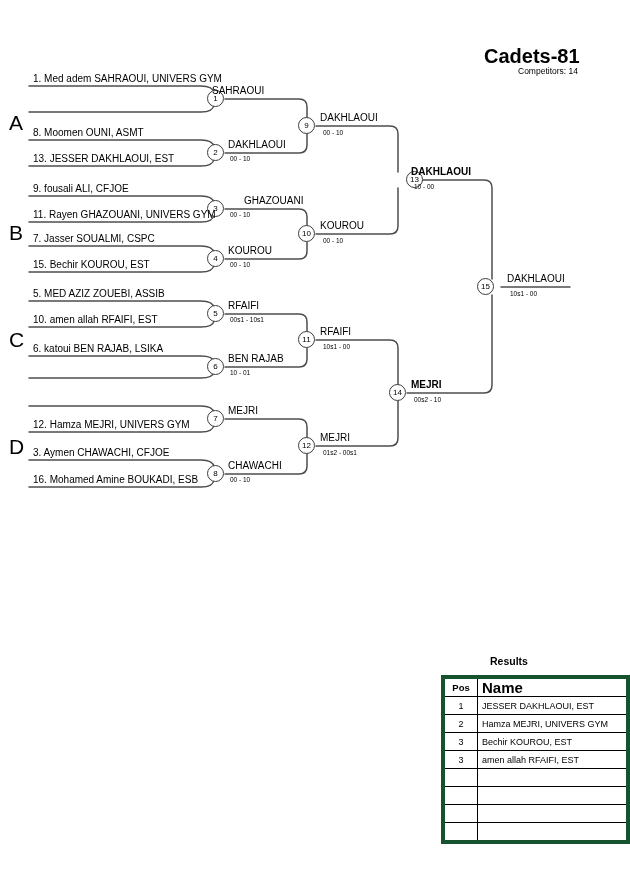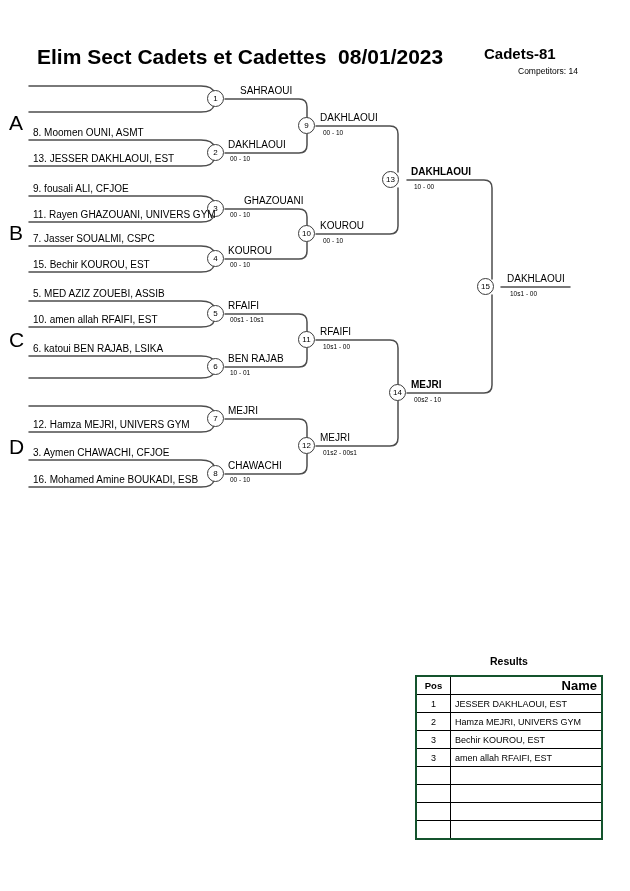--- a/index.html
+++ b/index.html
@@ -1,47 +1,46 @@
 <!DOCTYPE html>
 <html><head>
 <meta charset="utf-8">
 <style>
   html,body{margin:0;padding:0;background:#fff;}
   .page{position:relative;width:630px;height:891px;background:#fff;
         font-family:"Liberation Sans",sans-serif;color:#000;overflow:hidden;}
   .abs{position:absolute;white-space:pre;}
   .title{left:37px;top:45px;font-size:21px;font-weight:bold;}
-  .category{left:484px;top:45px;font-size:15px;font-weight:bold;text-align:right;}
+  .category{left:484px;top:45px;font-size:20px;font-weight:bold;text-align:right;}
   .competitors{left:518px;top:66px;font-size:8.5px;}
   .section-letter{left:9px;font-size:21px;}
   .entry{font-size:10px;left:33px;height:12px;line-height:12px;}
   .mlabel{font-size:10px;height:12px;line-height:12px;}
   .mlabel.bold{font-weight:bold;}
   .mscore{font-size:6.5px;height:8px;line-height:8px;}
   .mcircle{position:absolute;width:17px;height:17px;border:1.2px solid #3c3c3c;
            border-radius:50%;background:#fff;font-size:8px;line-height:15px;
            text-align:center;box-sizing:border-box;}
   svg.lines{position:absolute;left:0;top:0;}
   .results-title{left:417px;top:655px;width:184px;text-align:center;
                  font-size:10.5px;font-weight:bold;}
-  table.results{position:absolute;left:415px;top:675px;border-collapse:collapse;
-                border:2px solid #14532d;font-size:9px;table-layout:fixed;}
+  table.results{position:absolute;left:441px;top:675px;border-collapse:collapse;
+                border:4px solid #14532d;font-size:9px;table-layout:fixed;}
   table.results th,table.results td{border:1px solid #000;padding:0 4px;
                 height:17px;overflow:hidden;white-space:nowrap;}
   th.pos-col{width:25px;text-align:center;font-size:9.5px;}
-  th.name-col{width:142px;text-align:right;font-size:13px;}
+  th.name-col{width:142px;text-align:left;font-size:15px;}
   td.pos{text-align:center;}
   td.name{text-align:left;}
 </style>
 </head>
 <body>
 
 <div class="page">
 
-  <div class="abs title">Elim Sect Cadets et Cadettes  08/01/2023</div>
   <div class="abs category">Cadets-81</div>
   <div class="abs competitors">Competitors: 14</div>
 
   <svg class="lines" width="630" height="600" viewBox="0 0 630 600">
     <g fill="none" stroke="#4d4d4d" stroke-width="1.5" stroke-linecap="round">
 
       <path d="M29,86 H201 Q213,86 214,93"></path>   
         <path d="M29,112 H201 Q213,112 214,105"></path>
       <path d="M29,140 H201 Q213,140 214,147"></path> 
         <path d="M29,166 H201 Q213,166 214,159"></path>
@@ -89,40 +88,41 @@
   <div class="mcircle" style="left:207px;top:200px"><span>3</span></div>
   <div class="mcircle" style="left:207px;top:250px"><span>4</span></div>
   <div class="mcircle" style="left:207px;top:305px"><span>5</span></div>
   <div class="mcircle" style="left:207px;top:358px"><span>6</span></div>
   <div class="mcircle" style="left:207px;top:410px"><span>7</span></div>
   <div class="mcircle" style="left:207px;top:465px"><span>8</span></div>
   <div class="mcircle" style="left:298px;top:117px"><span>9</span></div>
   <div class="mcircle" style="left:298px;top:225px"><span>10</span></div>
   <div class="mcircle" style="left:298px;top:331px"><span>11</span></div>
   <div class="mcircle" style="left:298px;top:437px"><span>12</span></div>
-  <div class="mcircle" style="left:382px;top:171px"><span>13</span></div>
+  <div class="mcircle" style="left:406px;top:171px"><span>13</span></div>
   <div class="mcircle" style="left:389px;top:384px"><span>14</span></div>
   <div class="mcircle" style="left:477px;top:278px"><span>15</span></div>
 
+  <div class="abs entry" style="top:73px">1. Med adem SAHRAOUI, UNIVERS GYM</div>
   <div class="abs entry" style="top:99px"></div>
   <div class="abs entry" style="top:127px">8. Moomen OUNI, ASMT</div>
   <div class="abs entry" style="top:153px">13. JESSER DAKHLAOUI, EST</div>
   <div class="abs entry" style="top:183px">9. fousali ALI, CFJOE</div>
   <div class="abs entry" style="top:209px">11. Rayen GHAZOUANI, UNIVERS GYM</div>
   <div class="abs entry" style="top:233px">7. Jasser SOUALMI, CSPC</div>
   <div class="abs entry" style="top:259px">15. Bechir KOUROU, EST</div>
   <div class="abs entry" style="top:288px">5. MED AZIZ ZOUEBI, ASSIB</div>
   <div class="abs entry" style="top:314px">10. amen allah RFAIFI, EST</div>
   <div class="abs entry" style="top:343px">6. katoui BEN RAJAB, LSIKA</div>
   <div class="abs entry" style="top:393px"></div>
   <div class="abs entry" style="top:419px">12. Hamza MEJRI, UNIVERS GYM</div>
   <div class="abs entry" style="top:447px">3. Aymen CHAWACHI, CFJOE</div>
   <div class="abs entry" style="top:474px">16. Mohamed Amine BOUKADI, ESB</div>
 
-  <div class="abs mlabel" style="left:240px;top:85px">SAHRAOUI</div>
+  <div class="abs mlabel" style="left:212px;top:85px">SAHRAOUI</div>
   <div class="abs mlabel" style="left:228px;top:139px">DAKHLAOUI</div>
   <div class="abs mscore" style="left:230px;top:155px">00 - 10</div>
   <div class="abs mlabel" style="left:244px;top:195px">GHAZOUANI</div>
   <div class="abs mscore" style="left:230px;top:211px">00 - 10</div>
   <div class="abs mlabel" style="left:228px;top:245px">KOUROU</div>
   <div class="abs mscore" style="left:230px;top:261px">00 - 10</div>
   <div class="abs mlabel" style="left:228px;top:300px">RFAIFI</div>
   <div class="abs mscore" style="left:230px;top:316px">00s1 - 10s1</div>
   <div class="abs mlabel" style="left:228px;top:353px">BEN RAJAB</div>
   <div class="abs mscore" style="left:230px;top:369px">10 - 01</div>

